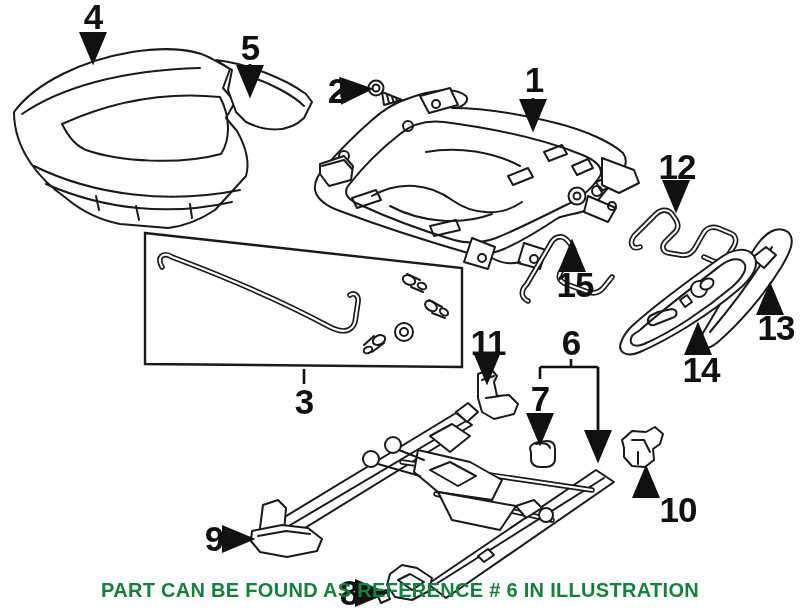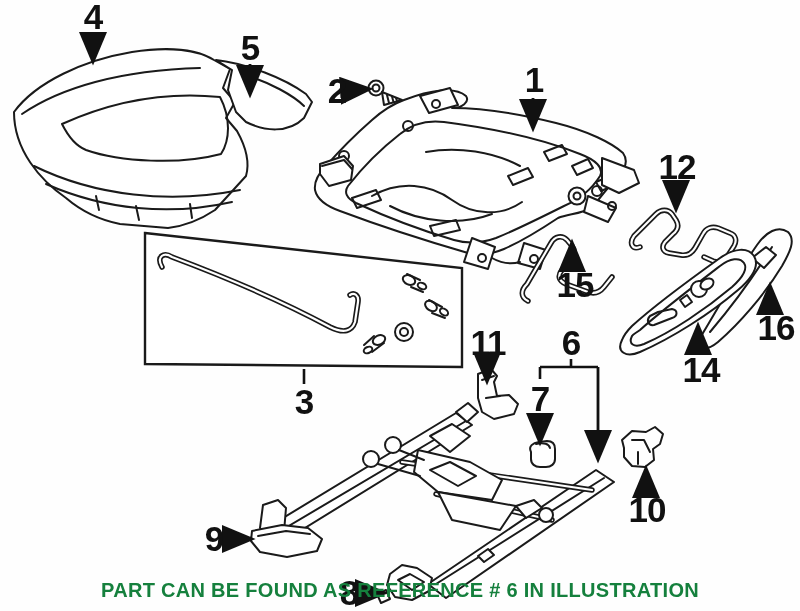--- a/index.html
+++ b/index.html
@@ -209,23 +209,23 @@
   </g>
 </svg>
 
   <div class="num" style="left:93px;top:16px">4</div>
   <div class="num" style="left:250px;top:47px">5</div>
   <div class="num" style="left:337px;top:90px">2</div>
   <div class="num" style="left:534px;top:79px">1</div>
   <div class="num" style="left:677px;top:166px">12</div>
   <div class="num" style="left:575px;top:284px">15</div>
   <div class="num" style="left:701px;top:369px">14</div>
-  <div class="num" style="left:776px;top:327px">16</div>
+  <div class="num" style="left:776px;top:327px">13</div>
   <div class="num" style="left:304px;top:401px">3</div>
   <div class="num" style="left:488px;top:342px">11</div>
   <div class="num" style="left:571px;top:342px">6</div>
   <div class="num" style="left:540px;top:398px">7</div>
-  <div class="num" style="left:647px;top:509px">10</div>
+  <div class="num" style="left:678px;top:509px">10</div>
   <div class="num" style="left:214px;top:538px">9</div>
   <div class="num" style="left:349px;top:592px">8</div>
 
   <div class="caption">PART CAN BE FOUND AS REFERENCE # 6 IN ILLUSTRATION</div>
 </div>
 
 </body></html>

